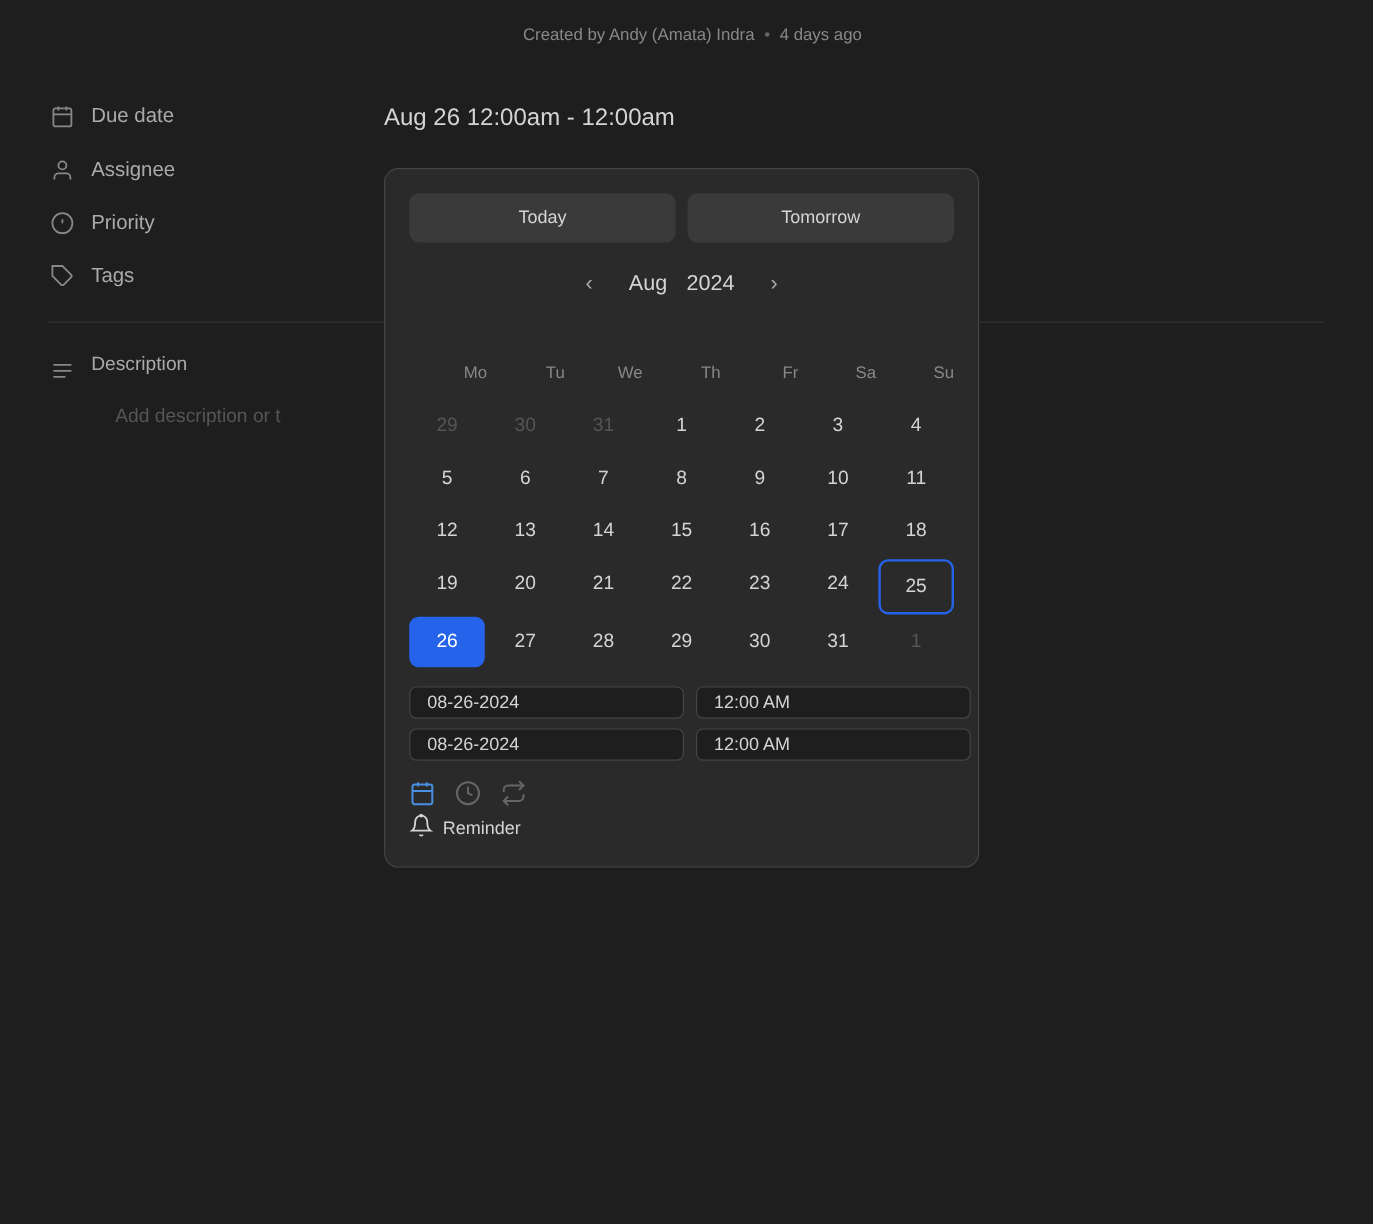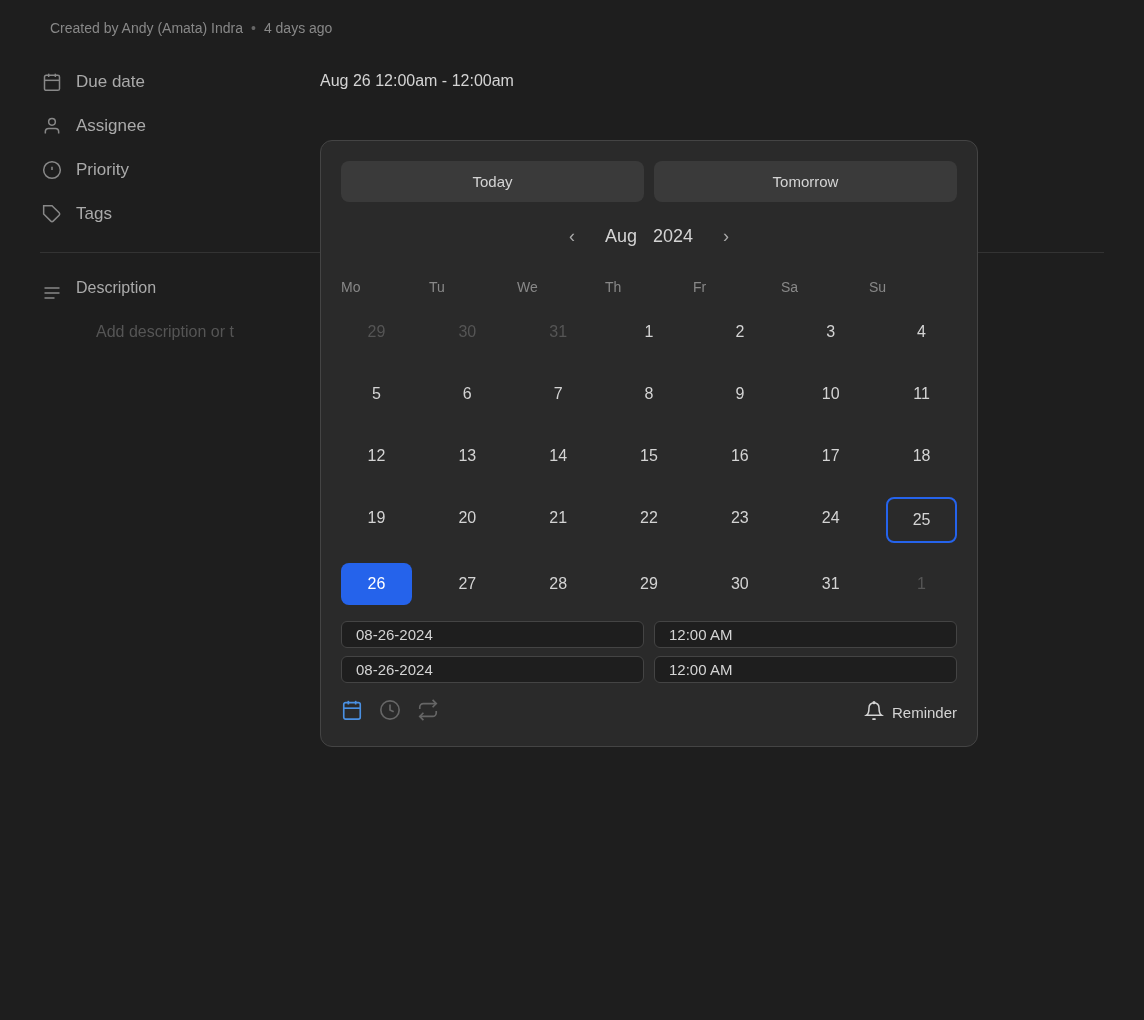--- a/index.html
+++ b/index.html
@@ -17,22 +17,23 @@
       padding: 20px 40px;
     }
 
     
     .meta-row {
       display: flex;
       align-items: center;
       gap: 8px;
       color: #888;
       font-size: 14px;
-      margin-bottom: 24px;
+      margin-bottom: 39px;
       padding-left: 10px;
+      justify-content: center;
     }
 
     .meta-dot {
       color: #666;
     }
 
     
     .property-row {
       display: flex;
       align-items: flex-start;
@@ -55,21 +56,21 @@
       height: 24px;
       display: flex;
       align-items: center;
       justify-content: center;
       color: #888;
       font-size: 18px;
     }
 
     .property-value {
       color: #d4d4d4;
-      font-size: 16px;
+      font-size: 20px;
       padding-top: 2px;
     }
 
     
     .divider {
       border: none;
       border-top: 1px solid #333;
       margin: 16px 0;
     }
 
@@ -97,21 +98,21 @@
     .desc-placeholder {
       color: #555;
       font-size: 16px;
     }
 
     
     .calendar-popup {
       position: absolute;
       top: 140px;
       left: 320px;
-      width: 658px;
+      width: 496px;
       background: #2a2a2a;
       border: 1px solid #444;
       border-radius: 12px;
       padding: 20px;
       z-index: 100;
     }
 
     
     .quick-buttons {
       display: flex;
@@ -163,31 +164,32 @@
       width: 100%;
     }
 
     .day-headers {
       display: grid;
       grid-template-columns: repeat(7, 1fr);
       margin-bottom: 8px;
     }
 
     .day-header {
-      text-align: left;
+      text-align: right;
       color: #888;
       font-size: 14px;
       padding: 8px 0;
       font-weight: 500;
+      margin-top: 23px;
     }
 
     .calendar-days {
       display: grid;
       grid-template-columns: repeat(7, 1fr);
-      gap: 20px;
+      gap: 2px;
     }
 
     .calendar-day {
       text-align: center;
       padding: 12px 4px;
       border-radius: 8px;
       cursor: pointer;
       font-size: 16px;
       color: #d4d4d4;
       position: relative;
@@ -228,23 +230,24 @@
       border: 1px solid #444;
       border-radius: 6px;
       padding: 4px 14px;
       color: #d4d4d4;
       font-size: 15px;
     }
 
     
     .calendar-footer {
       display: flex;
-      align-items: center;
+      align-items: flex-start;
       justify-content: space-between;
       margin-top: 16px;
+      flex-direction: column;
     }
 
     .footer-icons {
       display: flex;
       gap: 16px;
       align-items: center;
     }
 
     .footer-icon {
       color: #4a90e2;

